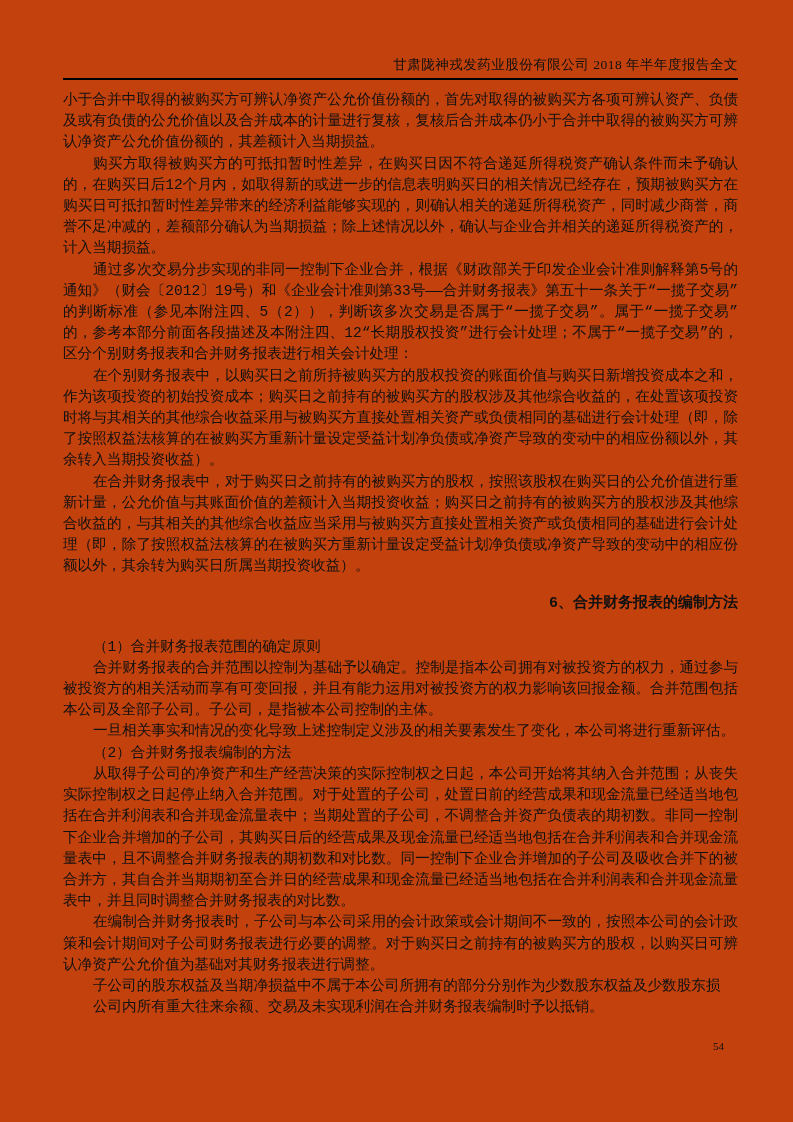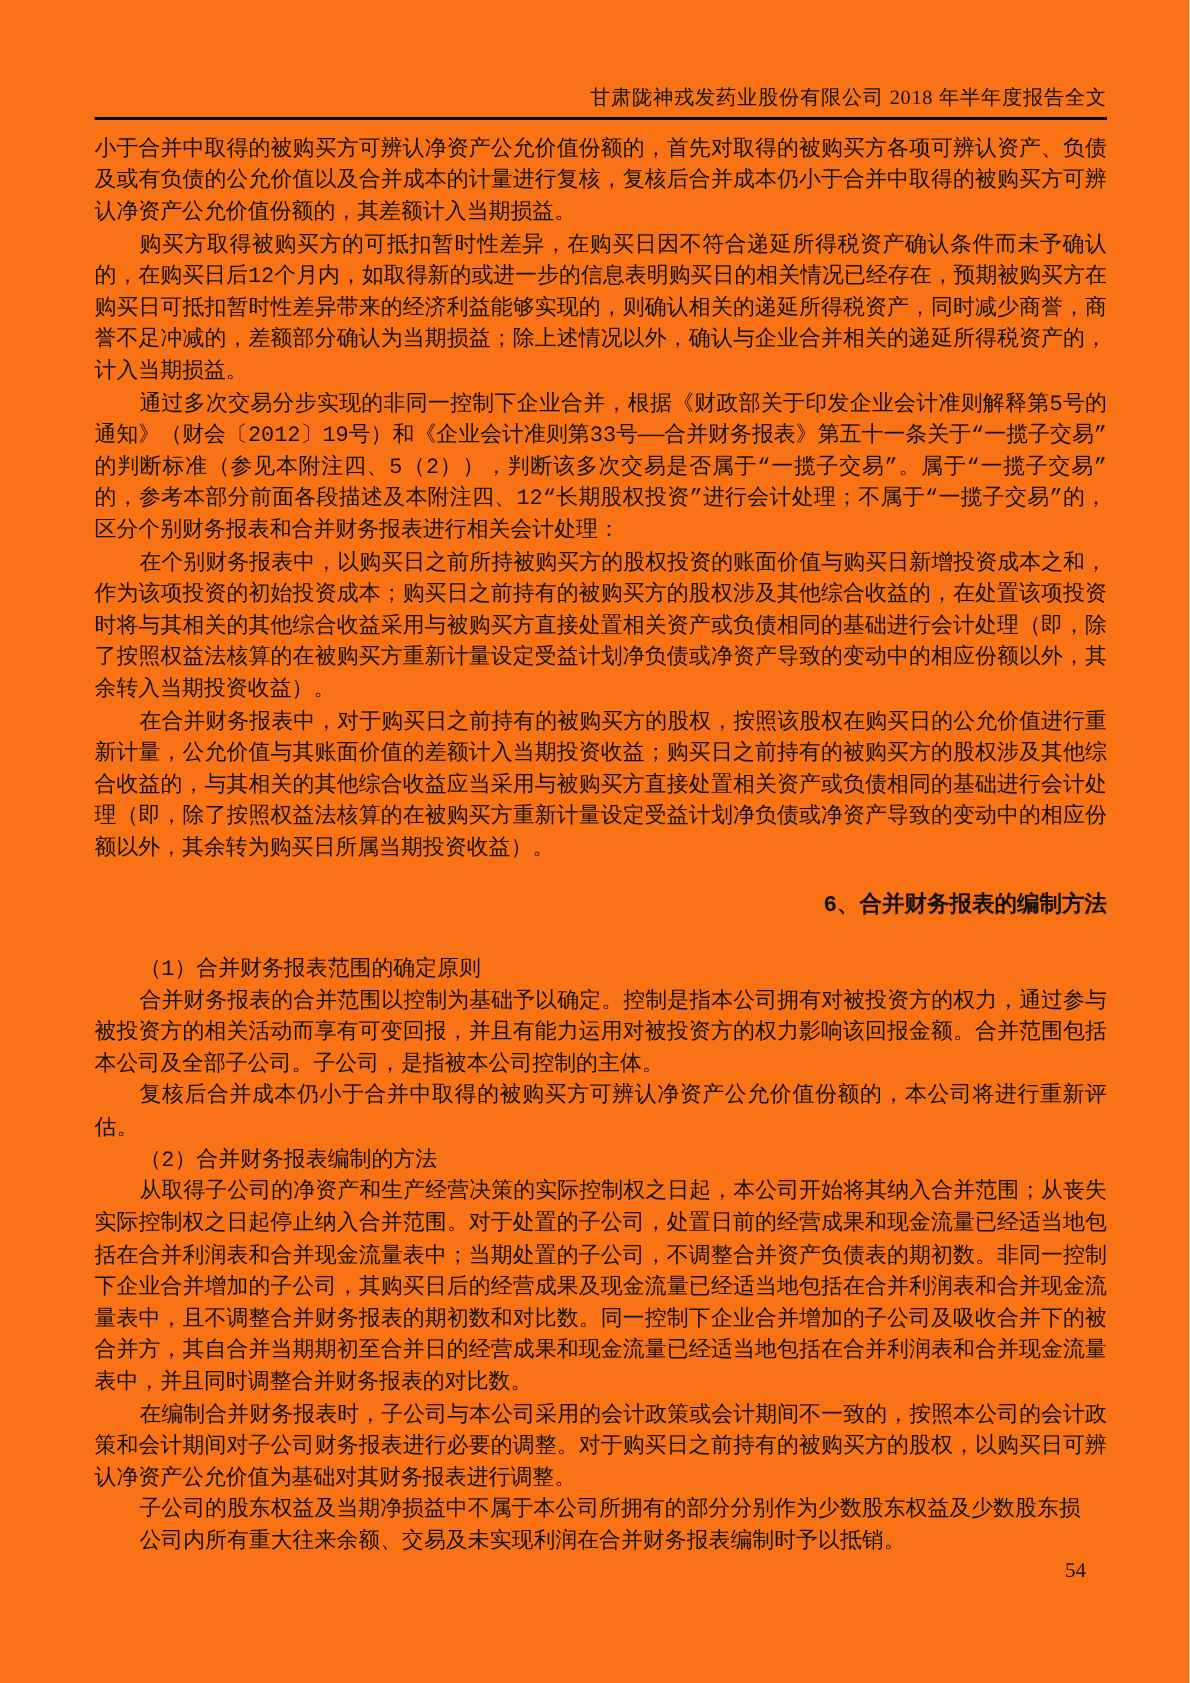--- a/index.html
+++ b/index.html
@@ -4,21 +4,21 @@
 <style>
   html, body {
     margin: 0;
     padding: 0;
     background: #ffffff;
   }
   .page {
     position: relative;
     width: 793px;
     height: 1122px;
-    background: #f97316;
+    background: #c2410c;
     font-family: "Liberation Serif", "DejaVu Serif", serif;
     color: #111111;
     overflow: hidden;
   }
   .header {
     position: absolute;
     left: 63px;
     width: 675px;
     top: 55px;
     border-bottom: 2px solid #000000;
@@ -53,21 +53,21 @@
     line-height: 21px;
     margin: 15px 0 23px 0;
     text-align: right;
   }
   .footer {
     position: absolute;
     left: 63px;
     width: 675px;
     top: 1040px;
     text-align: right;
-    font-size: 14px;
+    font-size: 11px;
     padding-right: 0;
     box-sizing: border-box;
   }
   .page-number {
     display: inline-block;
     margin-right: 14px;
   }
 </style>
 </head>
 <body>
@@ -82,21 +82,21 @@
     <p>小于合并中取得的被购买方可辨认净资产公允价值份额的，首先对取得的被购买方各项可辨认资产、负债及或有负债的公允价值以及合并成本的计量进行复核，复核后合并成本仍小于合并中取得的被购买方可辨认净资产公允价值份额的，其差额计入当期损益。</p>
     <p class="p-indent">购买方取得被购买方的可抵扣暂时性差异，在购买日因不符合递延所得税资产确认条件而未予确认的，在购买日后12个月内，如取得新的或进一步的信息表明购买日的相关情况已经存在，预期被购买方在购买日可抵扣暂时性差异带来的经济利益能够实现的，则确认相关的递延所得税资产，同时减少商誉，商誉不足冲减的，差额部分确认为当期损益；除上述情况以外，确认与企业合并相关的递延所得税资产的，计入当期损益。</p>
     <p class="p-indent">通过多次交易分步实现的非同一控制下企业合并，根据《财政部关于印发企业会计准则解释第5号的通知》（财会〔2012〕19号）和《企业会计准则第33号——合并财务报表》第五十一条关于“一揽子交易”的判断标准（参见本附注四、5（2）），判断该多次交易是否属于“一揽子交易”。属于“一揽子交易”的，参考本部分前面各段描述及本附注四、12“长期股权投资”进行会计处理；不属于“一揽子交易”的，区分个别财务报表和合并财务报表进行相关会计处理：</p>
     <p class="p-indent">在个别财务报表中，以购买日之前所持被购买方的股权投资的账面价值与购买日新增投资成本之和，作为该项投资的初始投资成本；购买日之前持有的被购买方的股权涉及其他综合收益的，在处置该项投资时将与其相关的其他综合收益采用与被购买方直接处置相关资产或负债相同的基础进行会计处理（即，除了按照权益法核算的在被购买方重新计量设定受益计划净负债或净资产导致的变动中的相应份额以外，其余转入当期投资收益）。</p>
     <p class="p-indent">在合并财务报表中，对于购买日之前持有的被购买方的股权，按照该股权在购买日的公允价值进行重新计量，公允价值与其账面价值的差额计入当期投资收益；购买日之前持有的被购买方的股权涉及其他综合收益的，与其相关的其他综合收益应当采用与被购买方直接处置相关资产或负债相同的基础进行会计处理（即，除了按照权益法核算的在被购买方重新计量设定受益计划净负债或净资产导致的变动中的相应份额以外，其余转为购买日所属当期投资收益）。</p>
 
     <h2 class="section-heading">6、合并财务报表的编制方法</h2>
 
     <p class="p-indent">（1）合并财务报表范围的确定原则</p>
     <p class="p-indent">合并财务报表的合并范围以控制为基础予以确定。控制是指本公司拥有对被投资方的权力，通过参与被投资方的相关活动而享有可变回报，并且有能力运用对被投资方的权力影响该回报金额。合并范围包括本公司及全部子公司。子公司，是指被本公司控制的主体。</p>
-    <p class="p-indent">复核后合并成本仍小于合并中取得的被购买方可辨认净资产公允价值份额的，本公司将进行重新评估。</p>
+    <p class="p-indent">一旦相关事实和情况的变化导致上述控制定义涉及的相关要素发生了变化，本公司将进行重新评估。</p>
     <p class="p-indent">（2）合并财务报表编制的方法</p>
     <p class="p-indent">从取得子公司的净资产和生产经营决策的实际控制权之日起，本公司开始将其纳入合并范围；从丧失实际控制权之日起停止纳入合并范围。对于处置的子公司，处置日前的经营成果和现金流量已经适当地包括在合并利润表和合并现金流量表中；当期处置的子公司，不调整合并资产负债表的期初数。非同一控制下企业合并增加的子公司，其购买日后的经营成果及现金流量已经适当地包括在合并利润表和合并现金流量表中，且不调整合并财务报表的期初数和对比数。同一控制下企业合并增加的子公司及吸收合并下的被合并方，其自合并当期期初至合并日的经营成果和现金流量已经适当地包括在合并利润表和合并现金流量表中，并且同时调整合并财务报表的对比数。</p>
     <p class="p-indent">在编制合并财务报表时，子公司与本公司采用的会计政策或会计期间不一致的，按照本公司的会计政策和会计期间对子公司财务报表进行必要的调整。对于购买日之前持有的被购买方的股权，以购买日可辨认净资产公允价值为基础对其财务报表进行调整。</p>
     <p class="p-indent">子公司的股东权益及当期净损益中不属于本公司所拥有的部分分别作为少数股东权益及少数股东损</p>
     <p class="p-indent">公司内所有重大往来余额、交易及未实现利润在合并财务报表编制时予以抵销。</p>
   </div>
 
   <div class="footer">
     <span class="page-number">54</span>
   </div>

